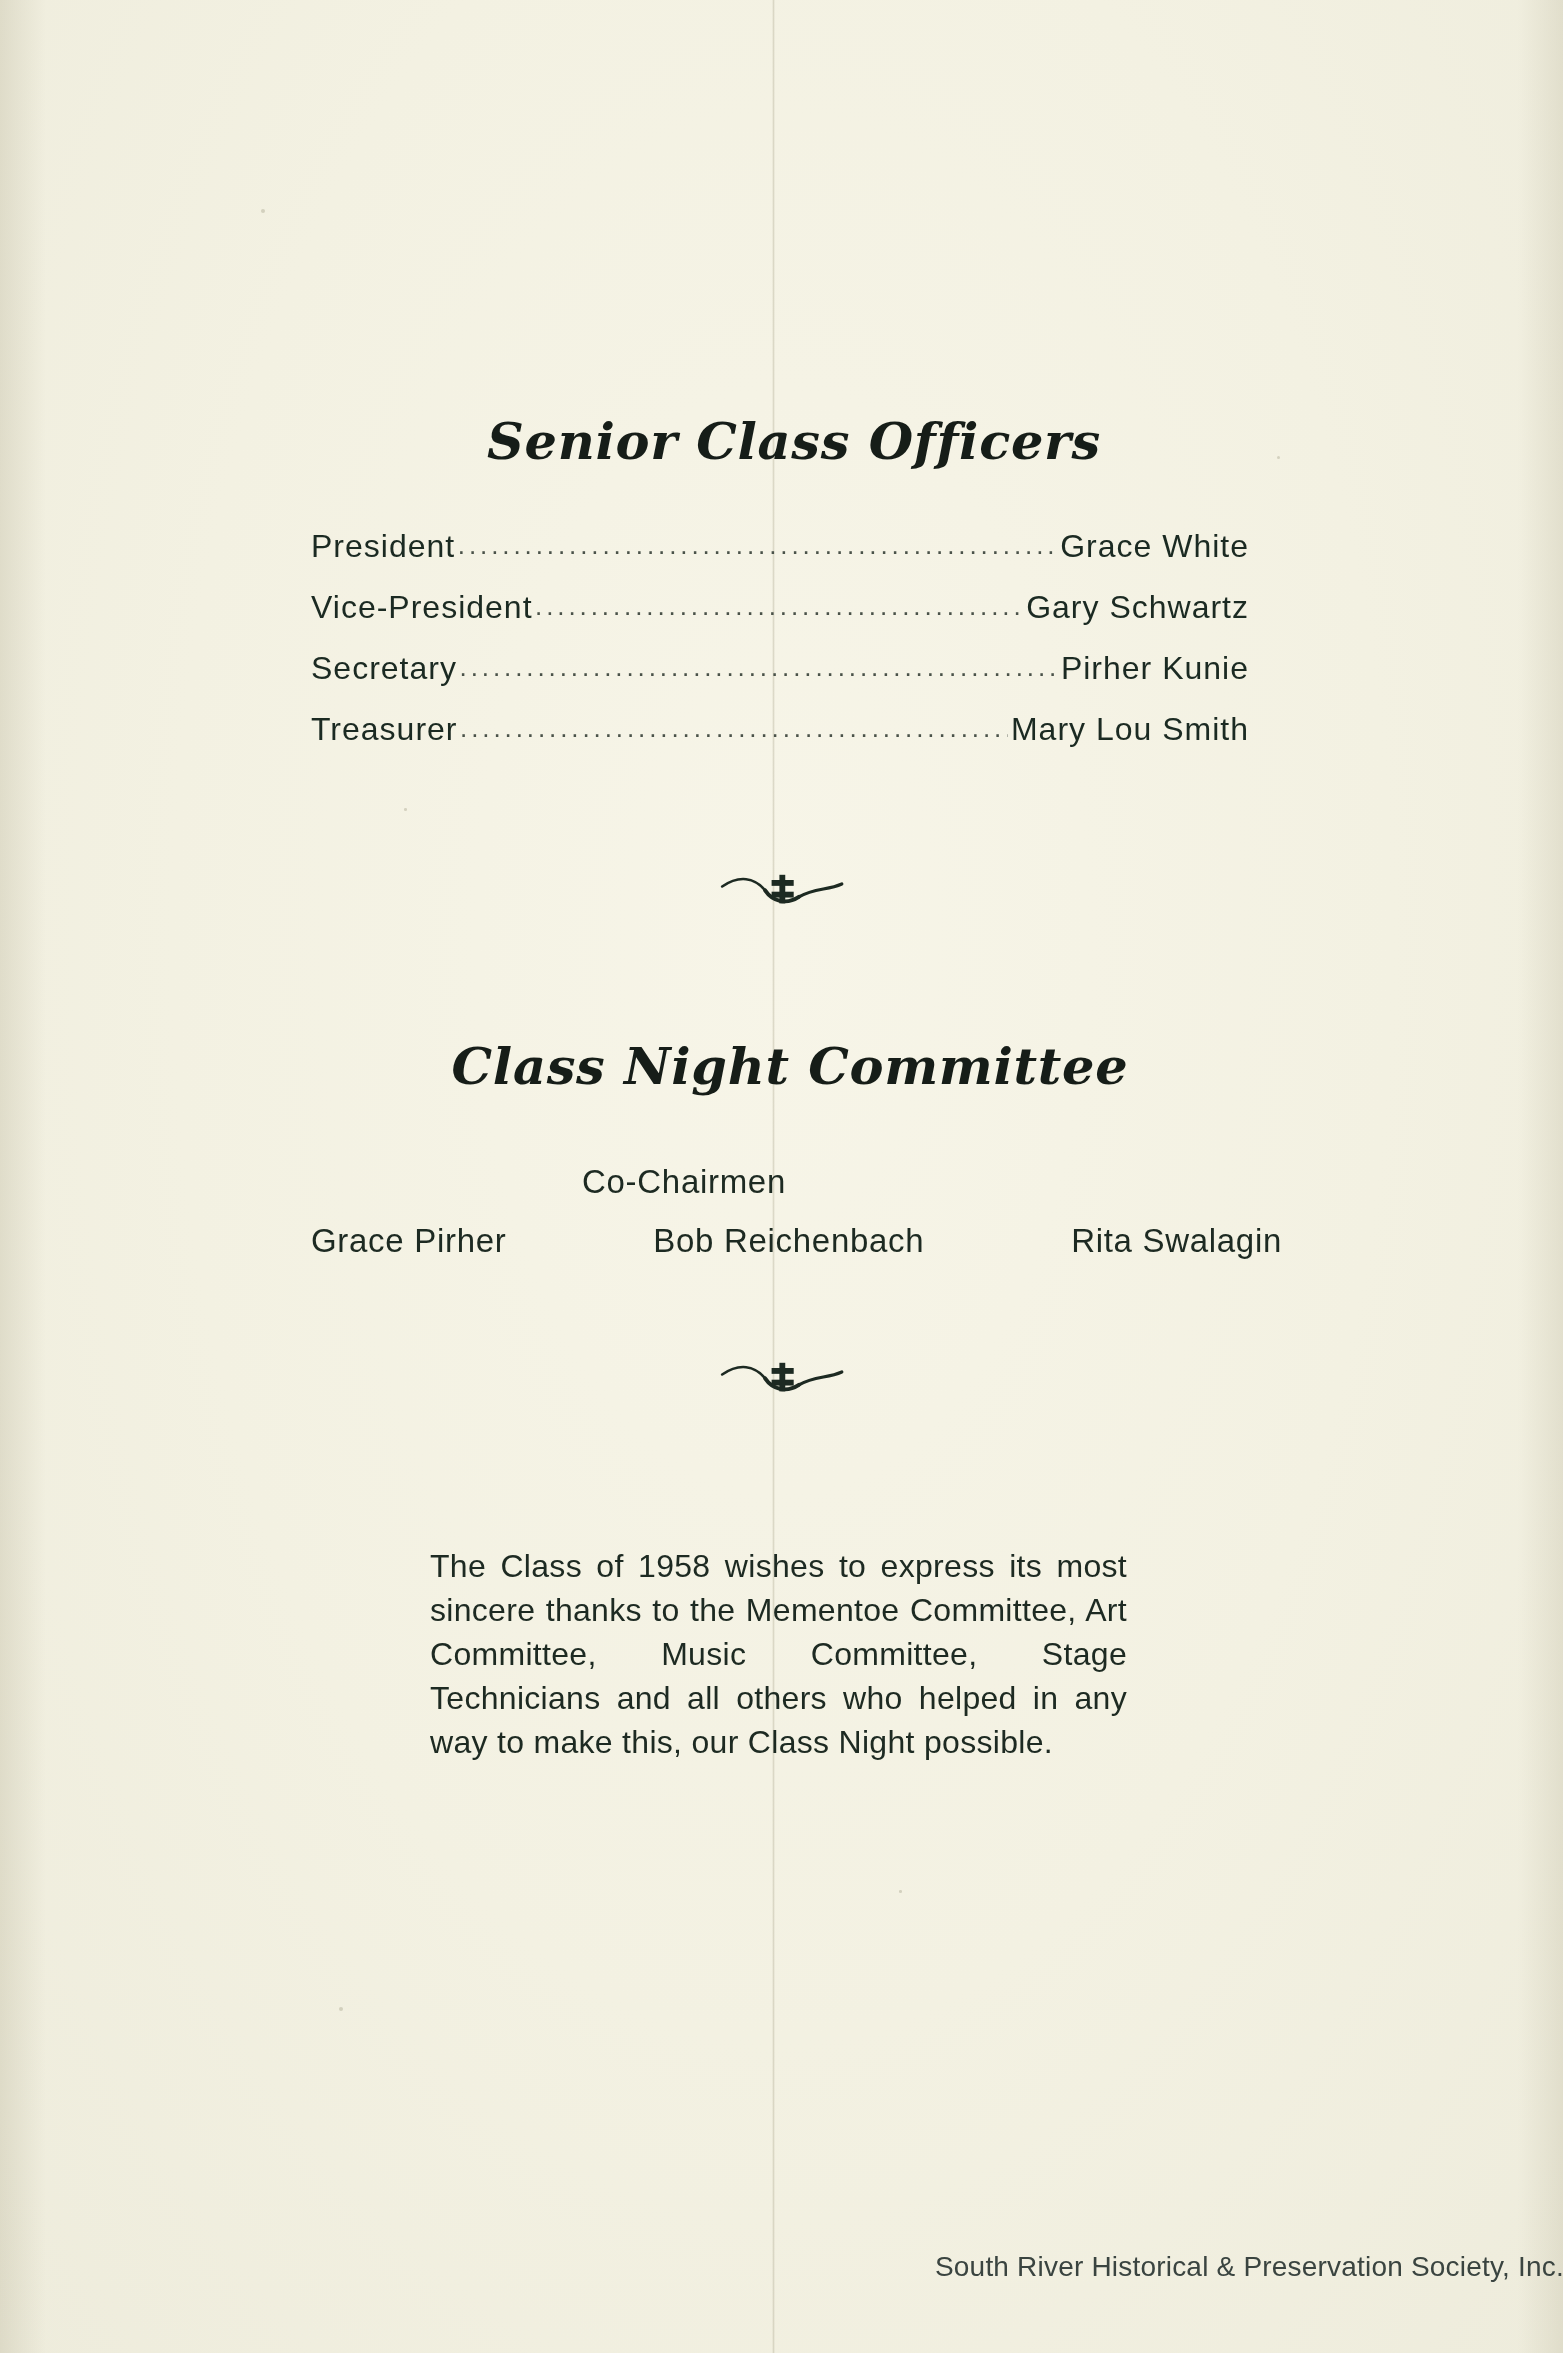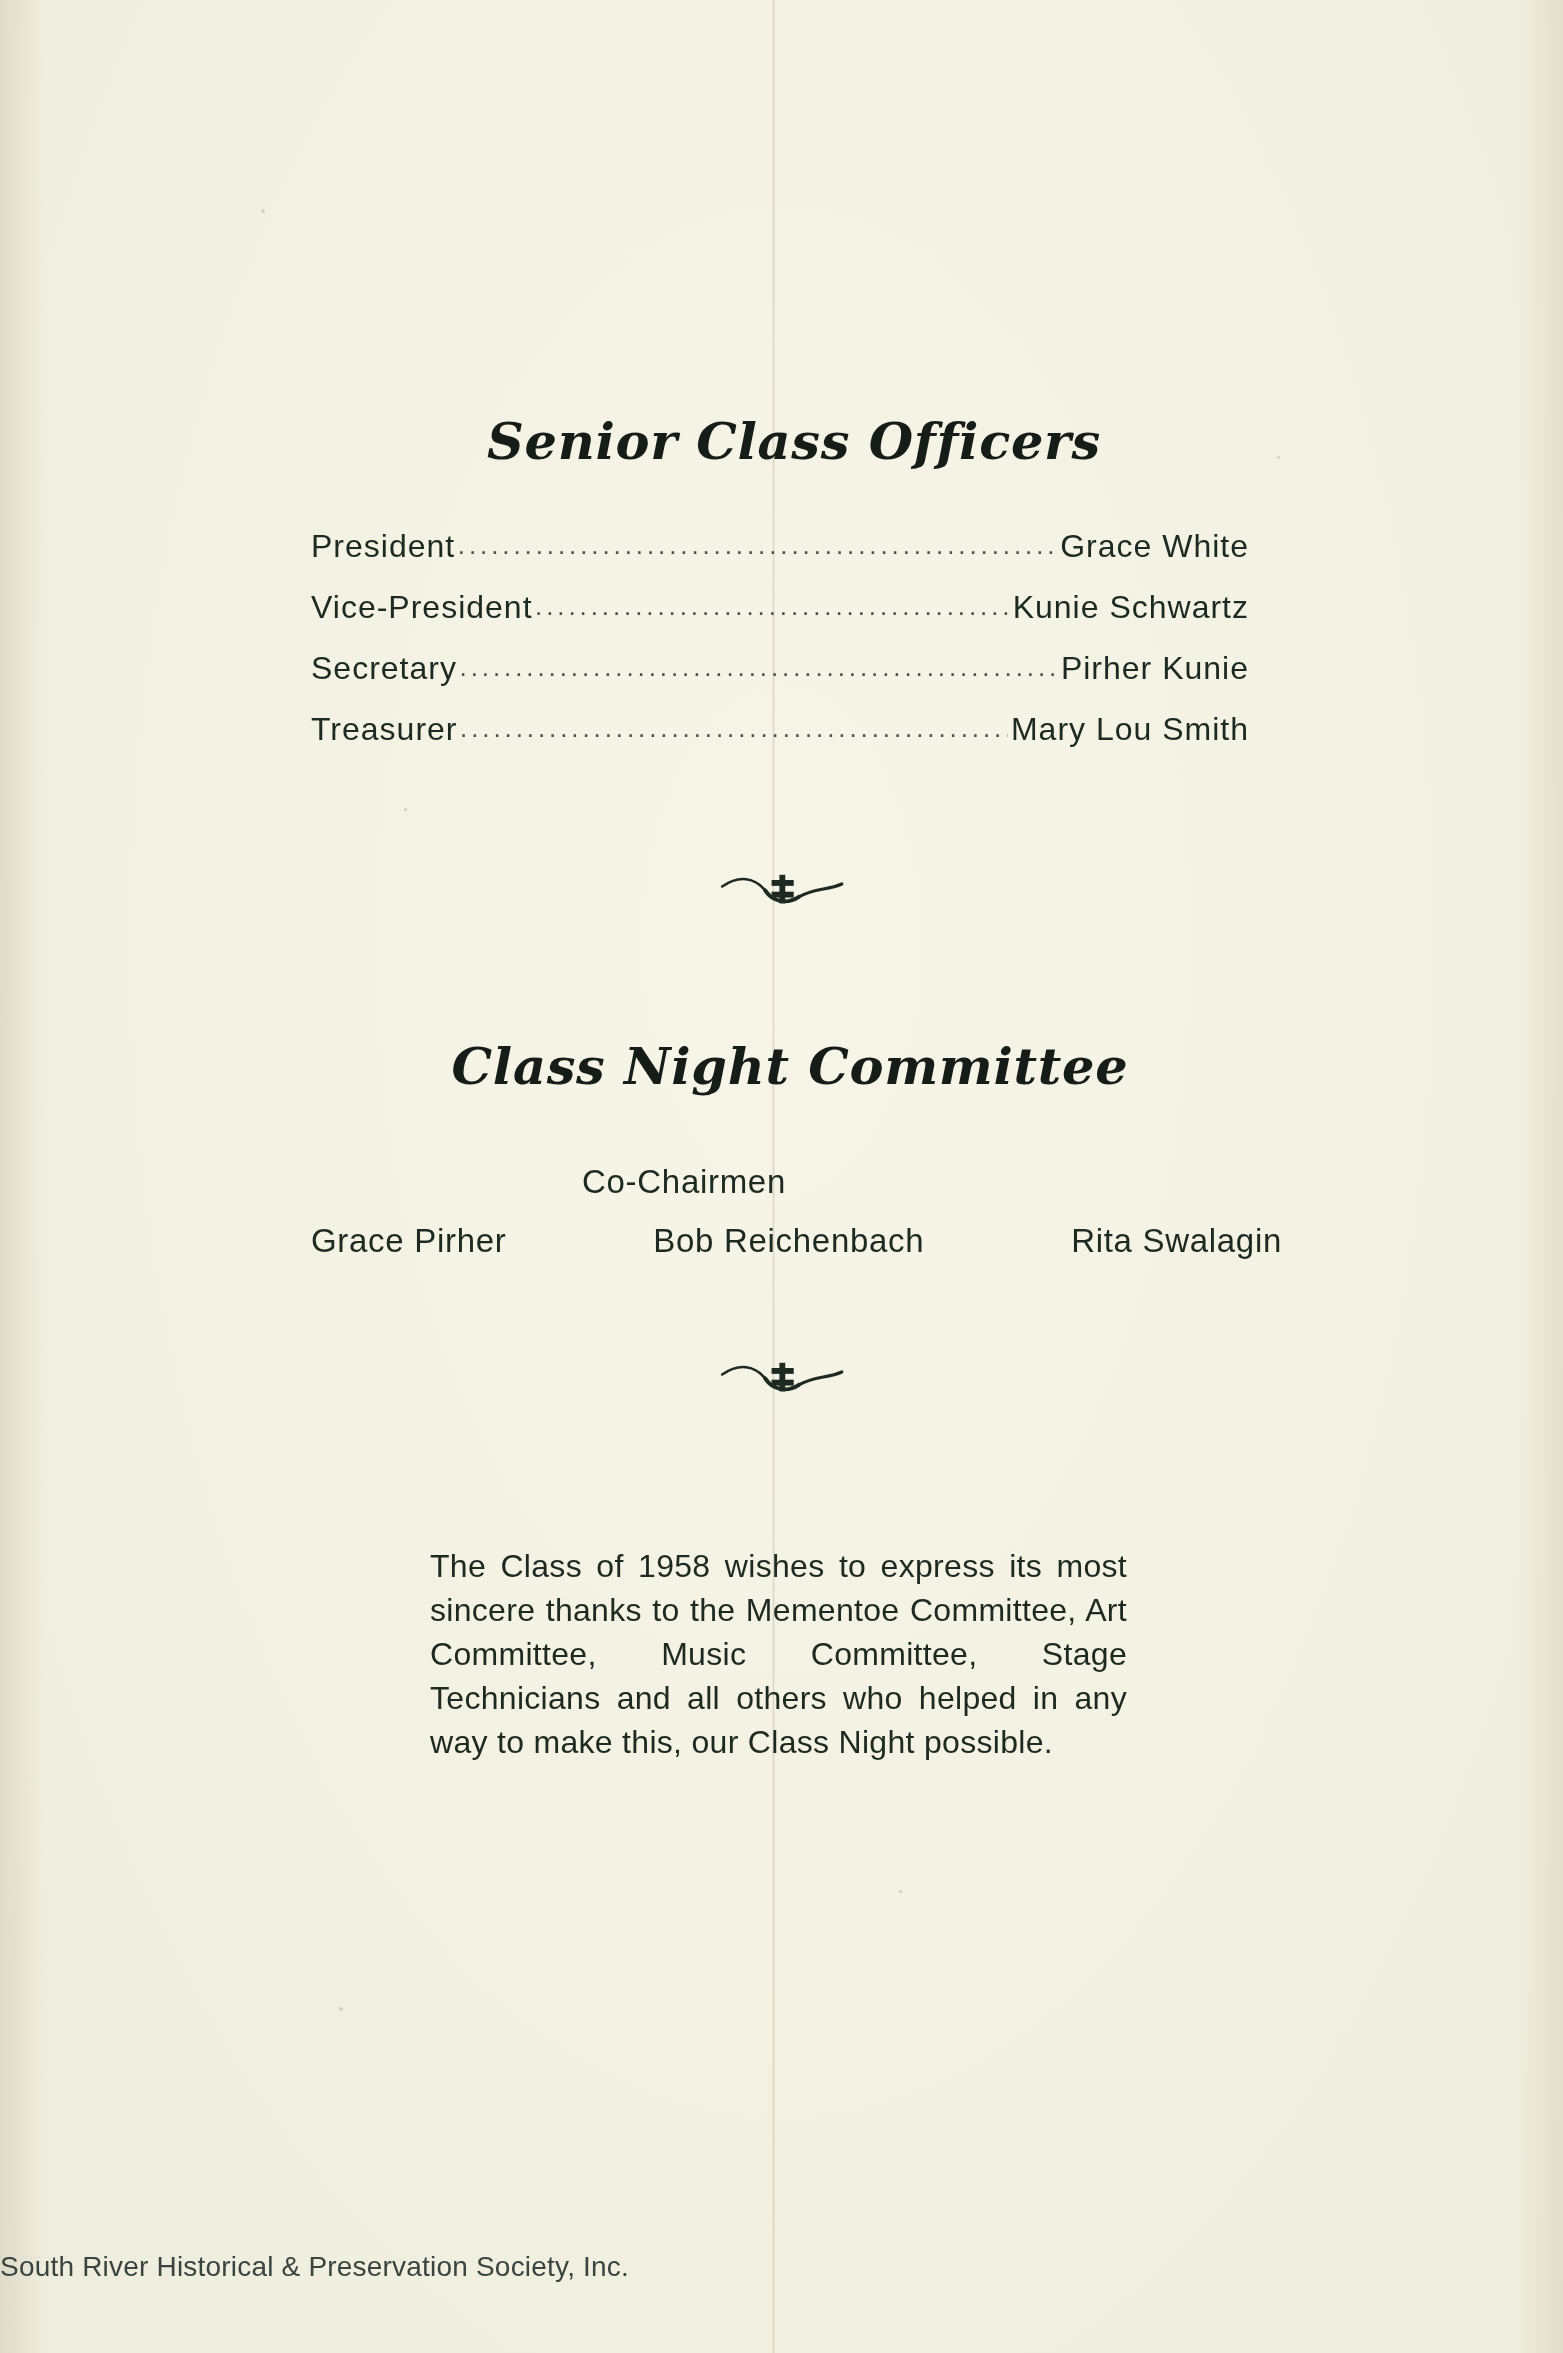--- a/index.html
+++ b/index.html
@@ -158,21 +158,21 @@
     letter-spacing: 0.3px;
     text-align: justify;
     text-align-last: left;
   }
 
   #footer-credit {
     position: absolute;
     top: 2251px;
     left: 0;
     width: 1564px;
-    text-align: left;
+    text-align: right;
     font-size: 28px;
     color: #3a4440;
     letter-spacing: 0.2px;
   }
 </style>
 </head>
 <body>
 
 <div class="page">
 
@@ -195,21 +195,21 @@
 
       <div class="officer-row">
         <span class="officer-role">President</span>
         <span class="officer-dots">......................................................................................</span>
         <span class="officer-name">Grace  White</span>
       </div>
 
       <div class="officer-row">
         <span class="officer-role">Vice-President</span>
         <span class="officer-dots">......................................................................................</span>
-        <span class="officer-name">Kunie   Schwartz</span>
+        <span class="officer-name">Gary   Schwartz</span>
       </div>
 
       <div class="officer-row">
         <span class="officer-role">Secretary</span>
         <span class="officer-dots">......................................................................................</span>
         <span class="officer-name">Pirher  Kunie</span>
       </div>
 
       <div class="officer-row">
         <span class="officer-role">Treasurer</span>

